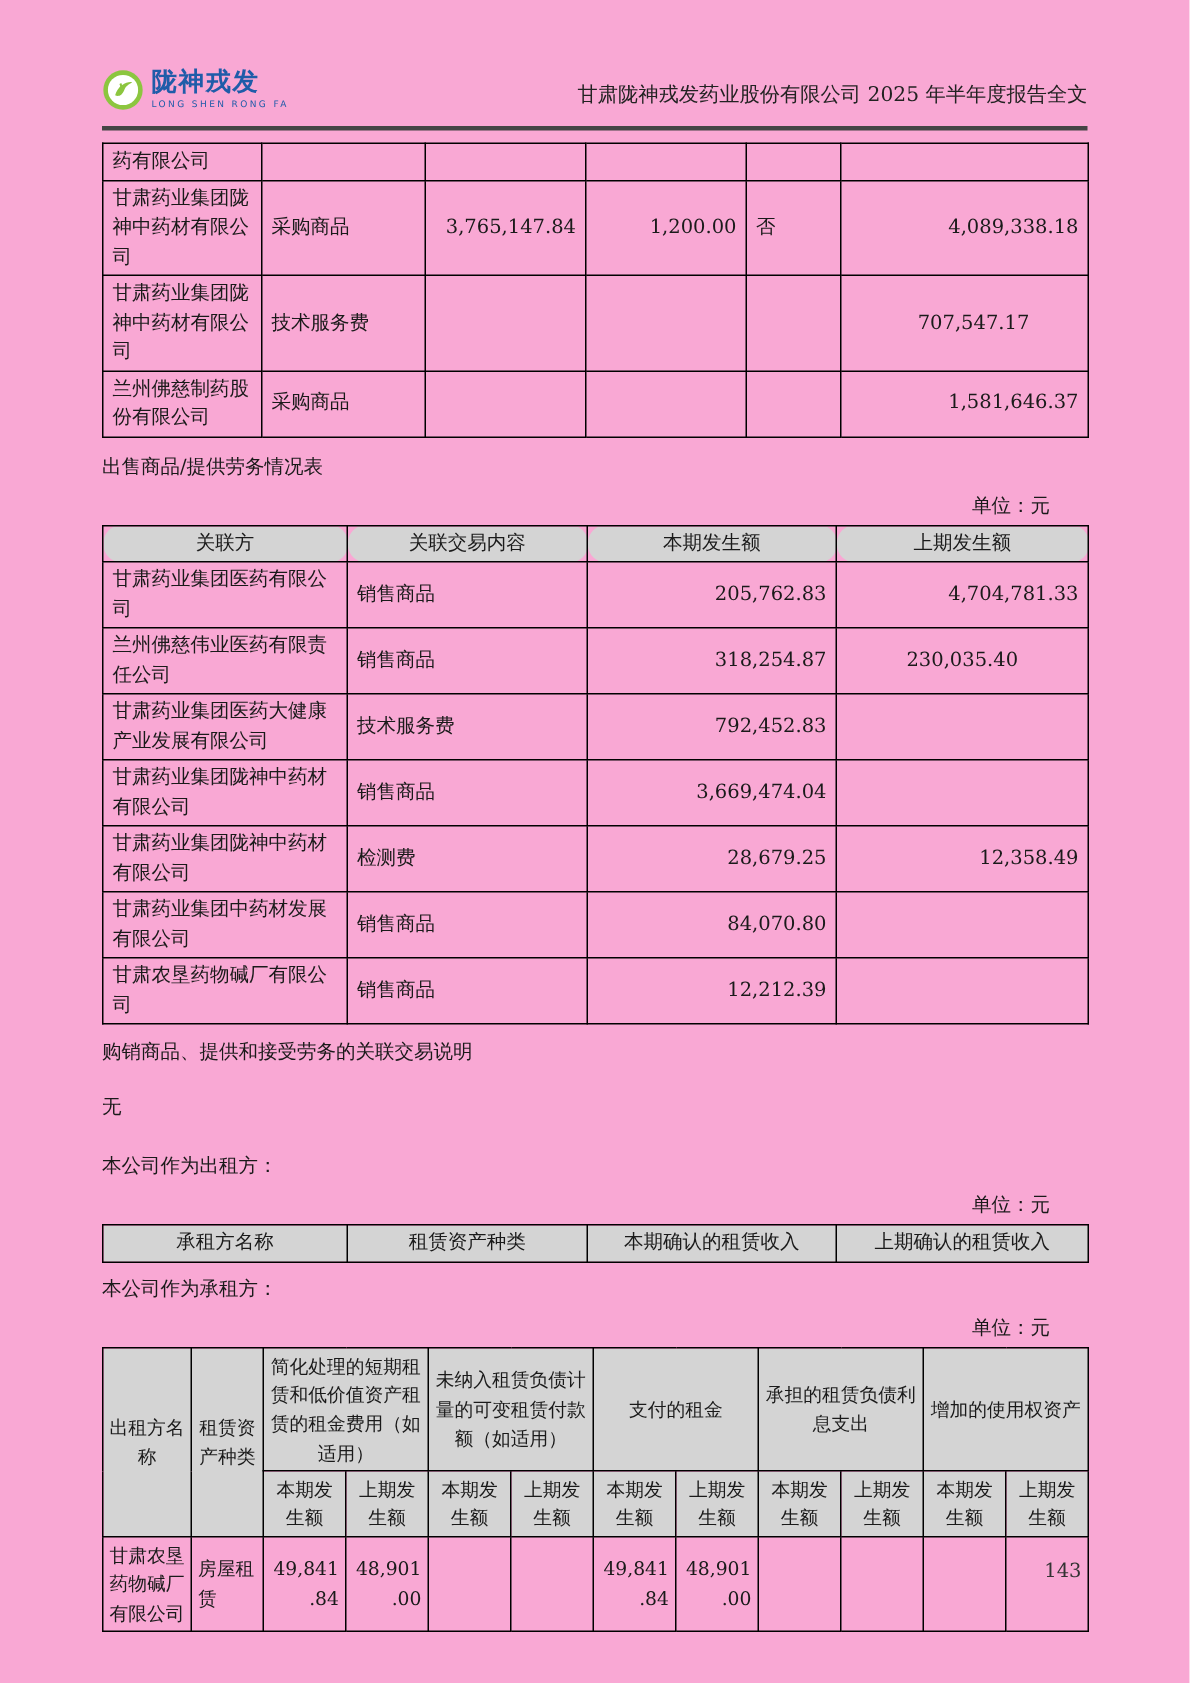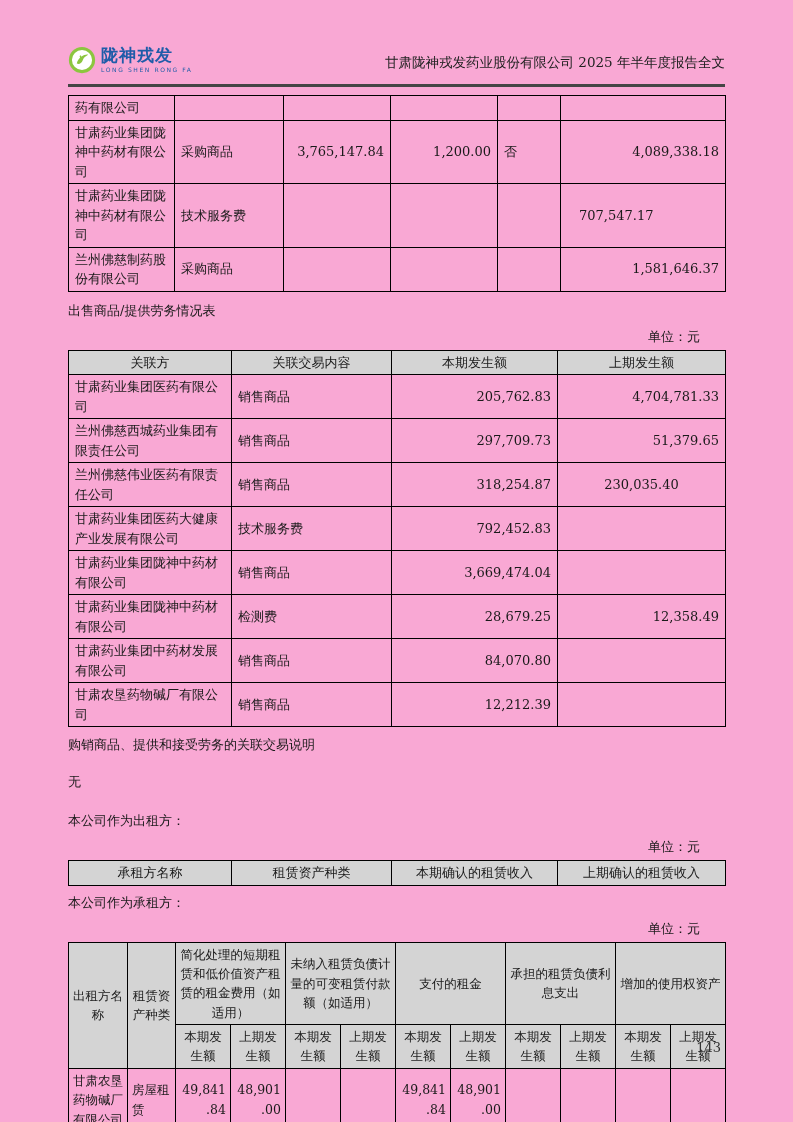--- a/index.html
+++ b/index.html
@@ -43,21 +43,21 @@
   }
   th { background: #d4d4d4; text-align: center; }
 
   
   #purchase-table tr:nth-child(1) td { height: 22px; }
   #purchase-table tr:nth-child(2) td { height: 50px; }
   #purchase-table tr:nth-child(3) td { height: 48px; }
   #purchase-table tr:nth-child(4) td { height: 34px; }
 
   
-  #sales-table thead th { height: 22px; }
+  #sales-table thead th { height: 22px; border-radius: 12px; }
   #sales-table tbody tr td { height: 31px; }
   #sales-table tbody tr:nth-child(1) td { height: 22px; }
   #sales-table tbody tr:nth-child(8) td { height: 20px; }
 
   #lessor-table th { height: 22px; }
 
   
   #lessee-table td, #lessee-table th { font-size: 12.5px; padding: 2px 4px; line-height: 1.55; }
   #lessee-table thead tr:nth-child(1) th { height: 76px; }
   #lessee-table thead tr:nth-child(2) th { height: 34px; }
@@ -125,21 +125,21 @@
             <td style="text-align: right;">1,200.00</td>
             <td style="text-align: left;">否</td>
             <td style="text-align: right;">4,089,338.18</td>
           </tr>
           <tr>
             <td style="text-align: left;">甘肃药业集团陇神中药材有限公司</td>
             <td style="text-align: left;">技术服务费</td>
             <td style="text-align: right;"></td>
             <td style="text-align: right;"></td>
             <td style="text-align: left;"></td>
-            <td style="text-align: left; padding-left: 18px;">707,547.17</td>
+            <td style="text-align: center; padding-left: 18px;">707,547.17</td>
           </tr>
           <tr>
             <td style="text-align: left;">兰州佛慈制药股份有限公司</td>
             <td style="text-align: left;">采购商品</td>
             <td style="text-align: right;"></td>
             <td style="text-align: right;"></td>
             <td style="text-align: left;"></td>
             <td style="text-align: right;">1,581,646.37</td>
           </tr>
         </tbody>
@@ -162,26 +162,20 @@
           <th>本期发生额</th>
           <th>上期发生额</th>
         </tr>
       </thead>
       <tbody>
           <tr>
             <td style="text-align: left;">甘肃药业集团医药有限公司</td>
             <td style="text-align: left;">销售商品</td>
             <td style="text-align: right;">205,762.83</td>
             <td style="text-align: right;">4,704,781.33</td>
-          </tr>
-          <tr>
-            <td style="text-align: left;">兰州佛慈西城药业集团有限责任公司</td>
-            <td style="text-align: left;">销售商品</td>
-            <td style="text-align: right;">297,709.73</td>
-            <td style="text-align: right;">51,379.65</td>
           </tr>
           <tr>
             <td style="text-align: left;">兰州佛慈伟业医药有限责任公司</td>
             <td style="text-align: left;">销售商品</td>
             <td style="text-align: right;">318,254.87</td>
             <td style="text-align: center;">230,035.40</td>
           </tr>
           <tr>
             <td style="text-align: left;">甘肃药业集团医药大健康产业发展有限公司</td>
             <td style="text-align: left;">技术服务费</td>

